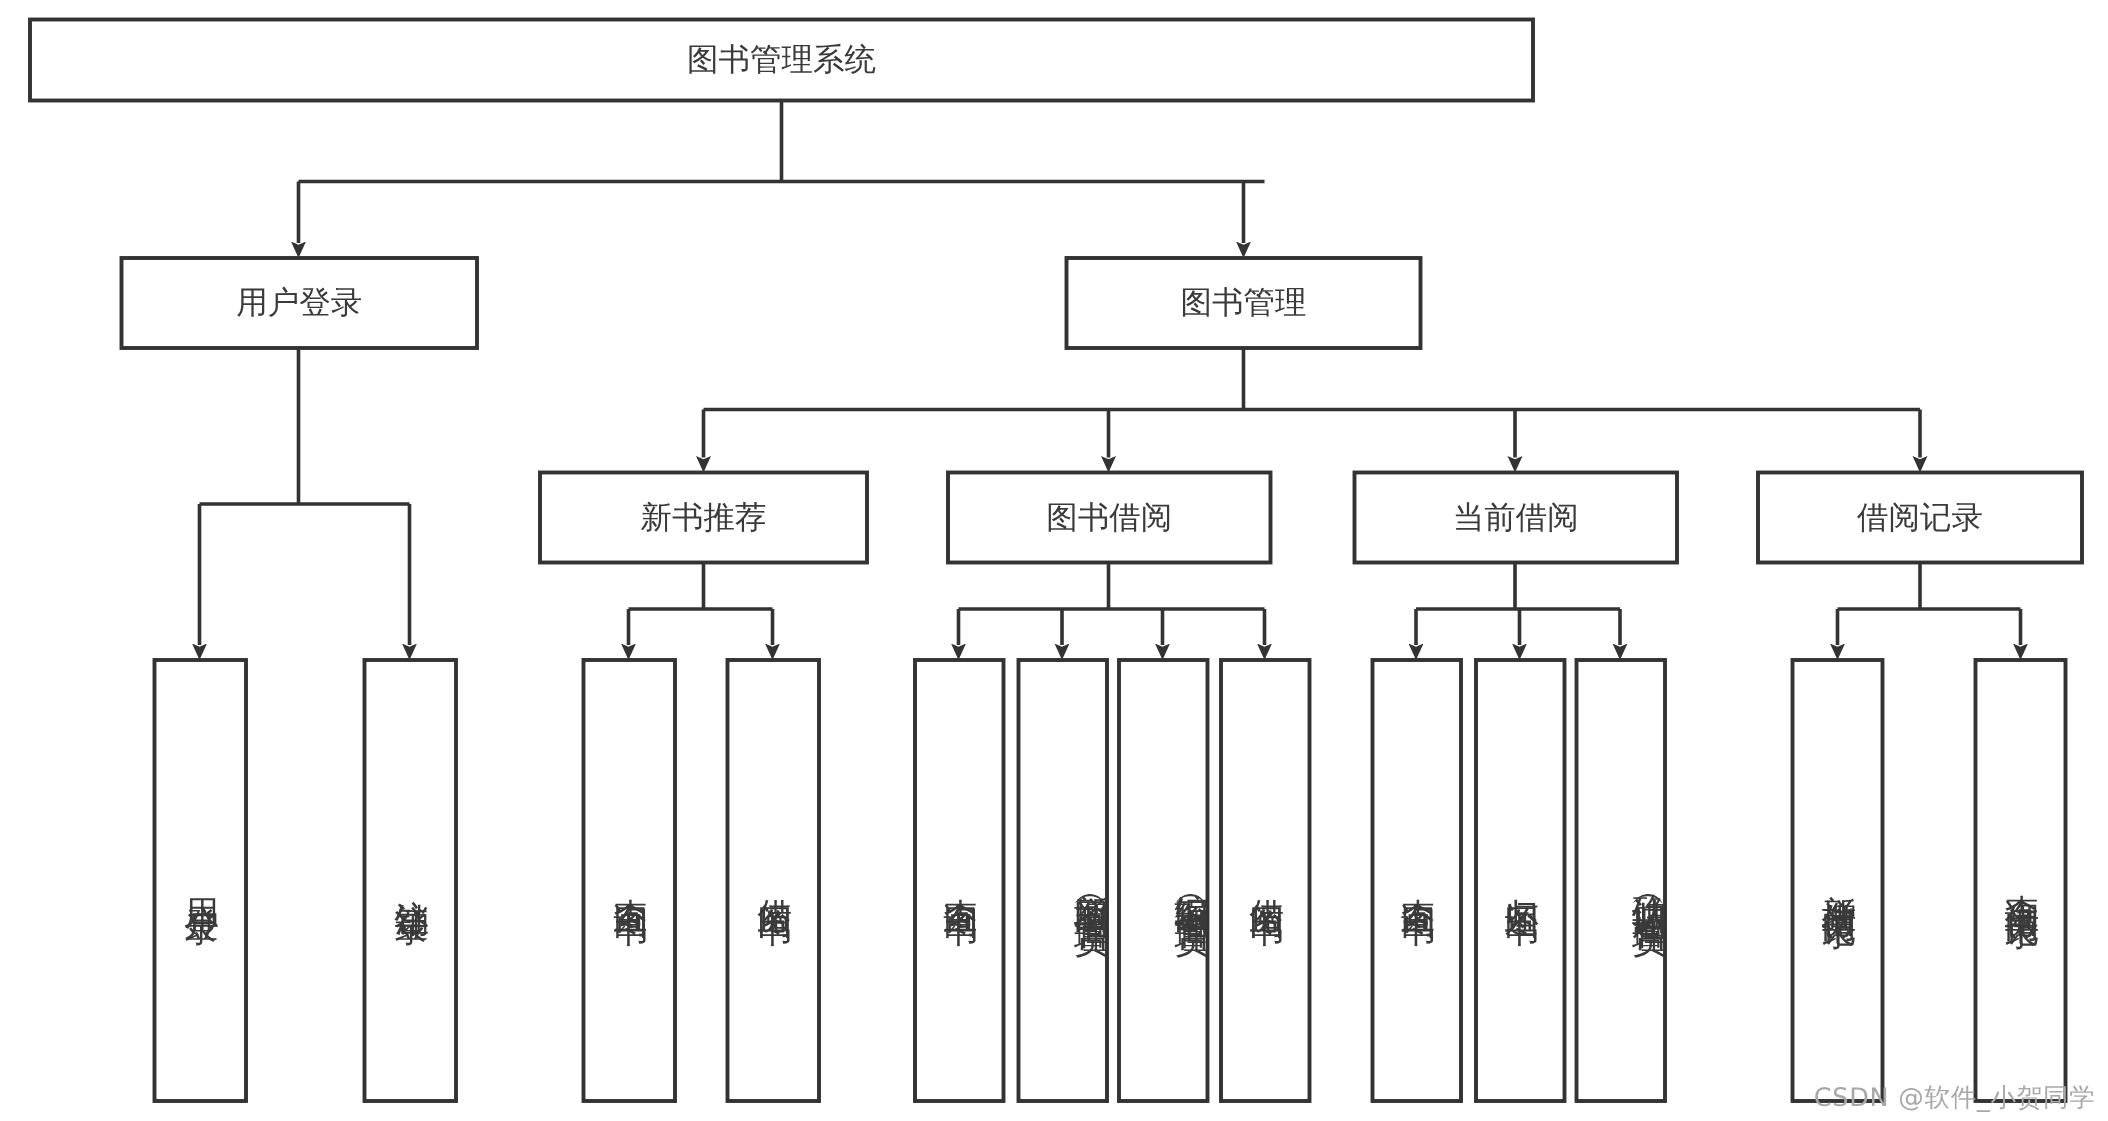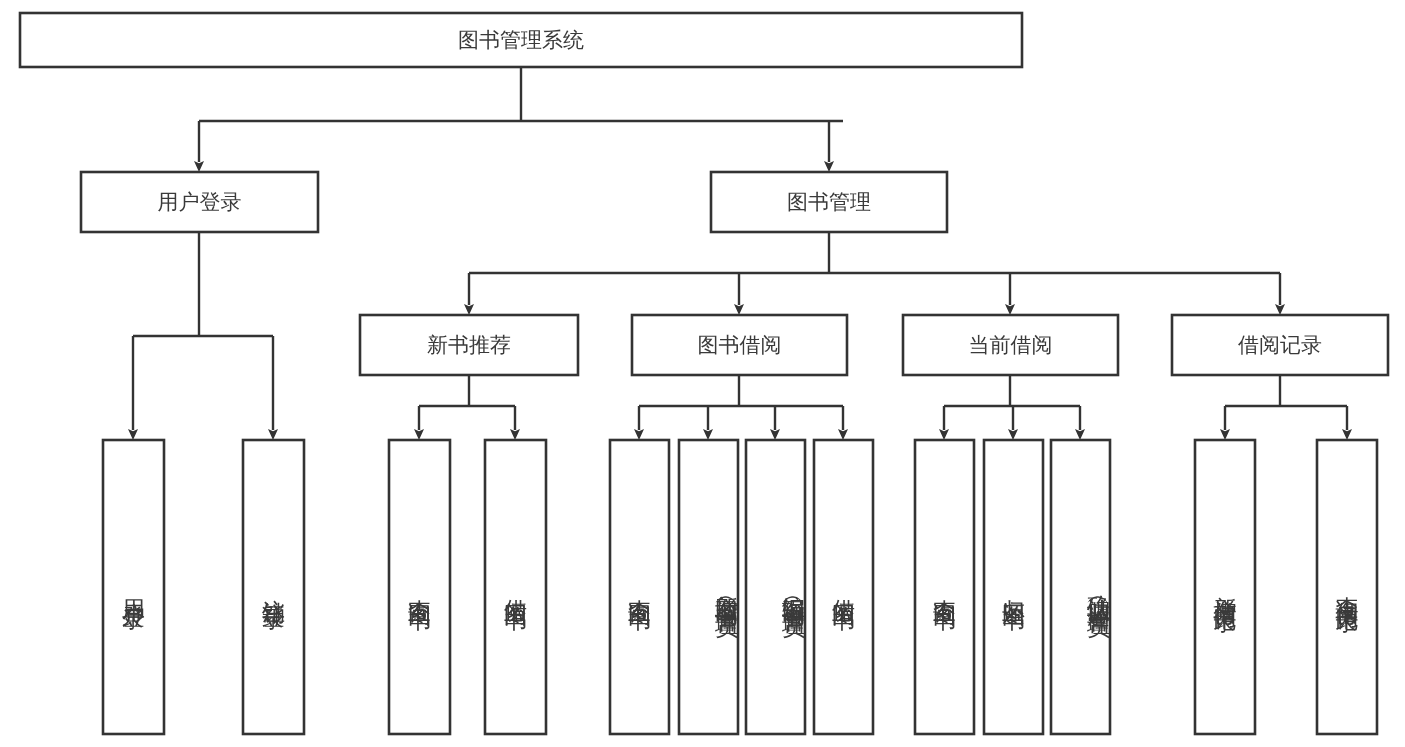--- a/index.html
+++ b/index.html
@@ -201,13 +201,14 @@
   <div class="vlabel" style="left:610px;  top:440px; width:59px; height:294px;">查询图书</div>
   <div class="vlabel" style="left:679px;  top:440px; width:59px; height:294px; align-items:flex-start; padding-top:6px; box-sizing:border-box;">新增图书（管理员）</div>
   <div class="vlabel" style="left:746px;  top:440px; width:59px; height:294px; align-items:flex-start; padding-top:6px; box-sizing:border-box;">编辑图书（管理员）</div>
   <div class="vlabel" style="left:814px;  top:440px; width:59px; height:294px;">借阅图书</div>
   <div class="vlabel" style="left:915px;  top:440px; width:59px; height:294px;">查询图书</div>
   <div class="vlabel" style="left:984px;  top:440px; width:59px; height:294px;">归还图书</div>
   <div class="vlabel" style="left:1051px; top:440px; width:59px; height:294px; align-items:flex-start; padding-top:6px; box-sizing:border-box;">确认归还（管理员）</div>
   <div class="vlabel" style="left:1195px; top:440px; width:60px; height:294px;">新增借阅记录</div>
   <div class="vlabel" style="left:1317px; top:440px; width:60px; height:294px;">查询借阅记录</div>
 
+  <div class="watermark-text">CSDN @软件_小贺同学</div>
 </div>
 
 </body></html>

